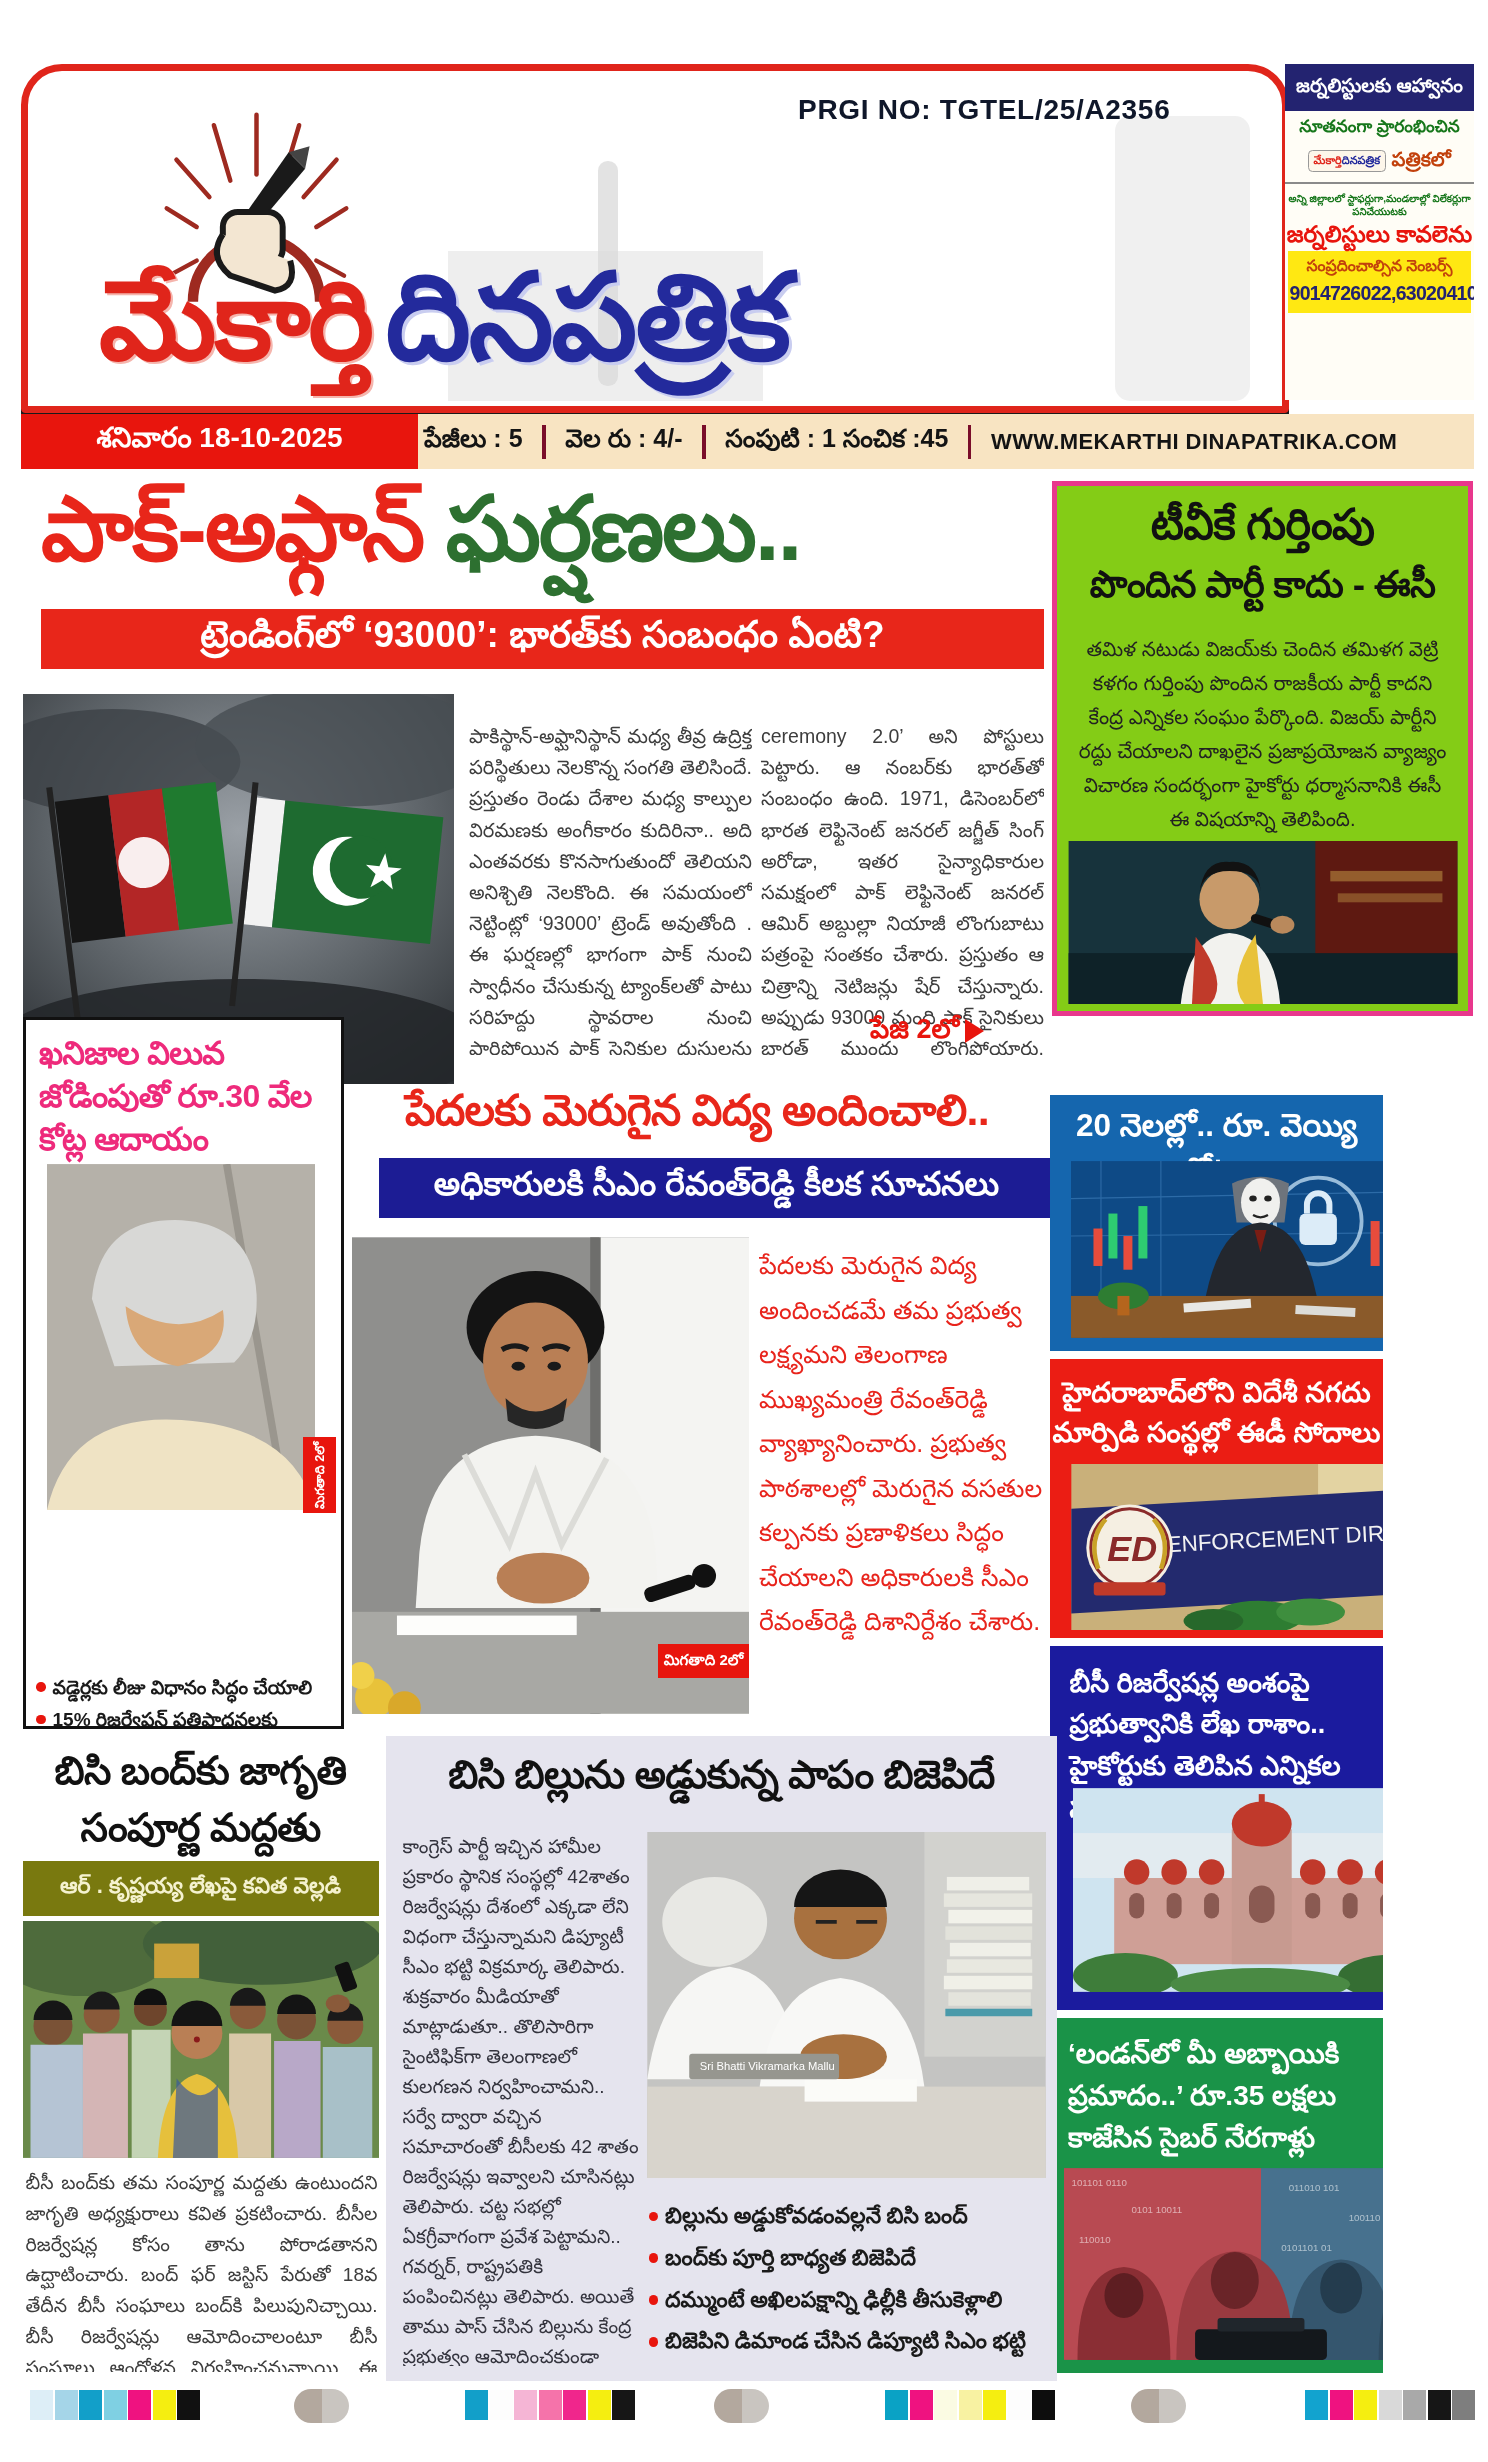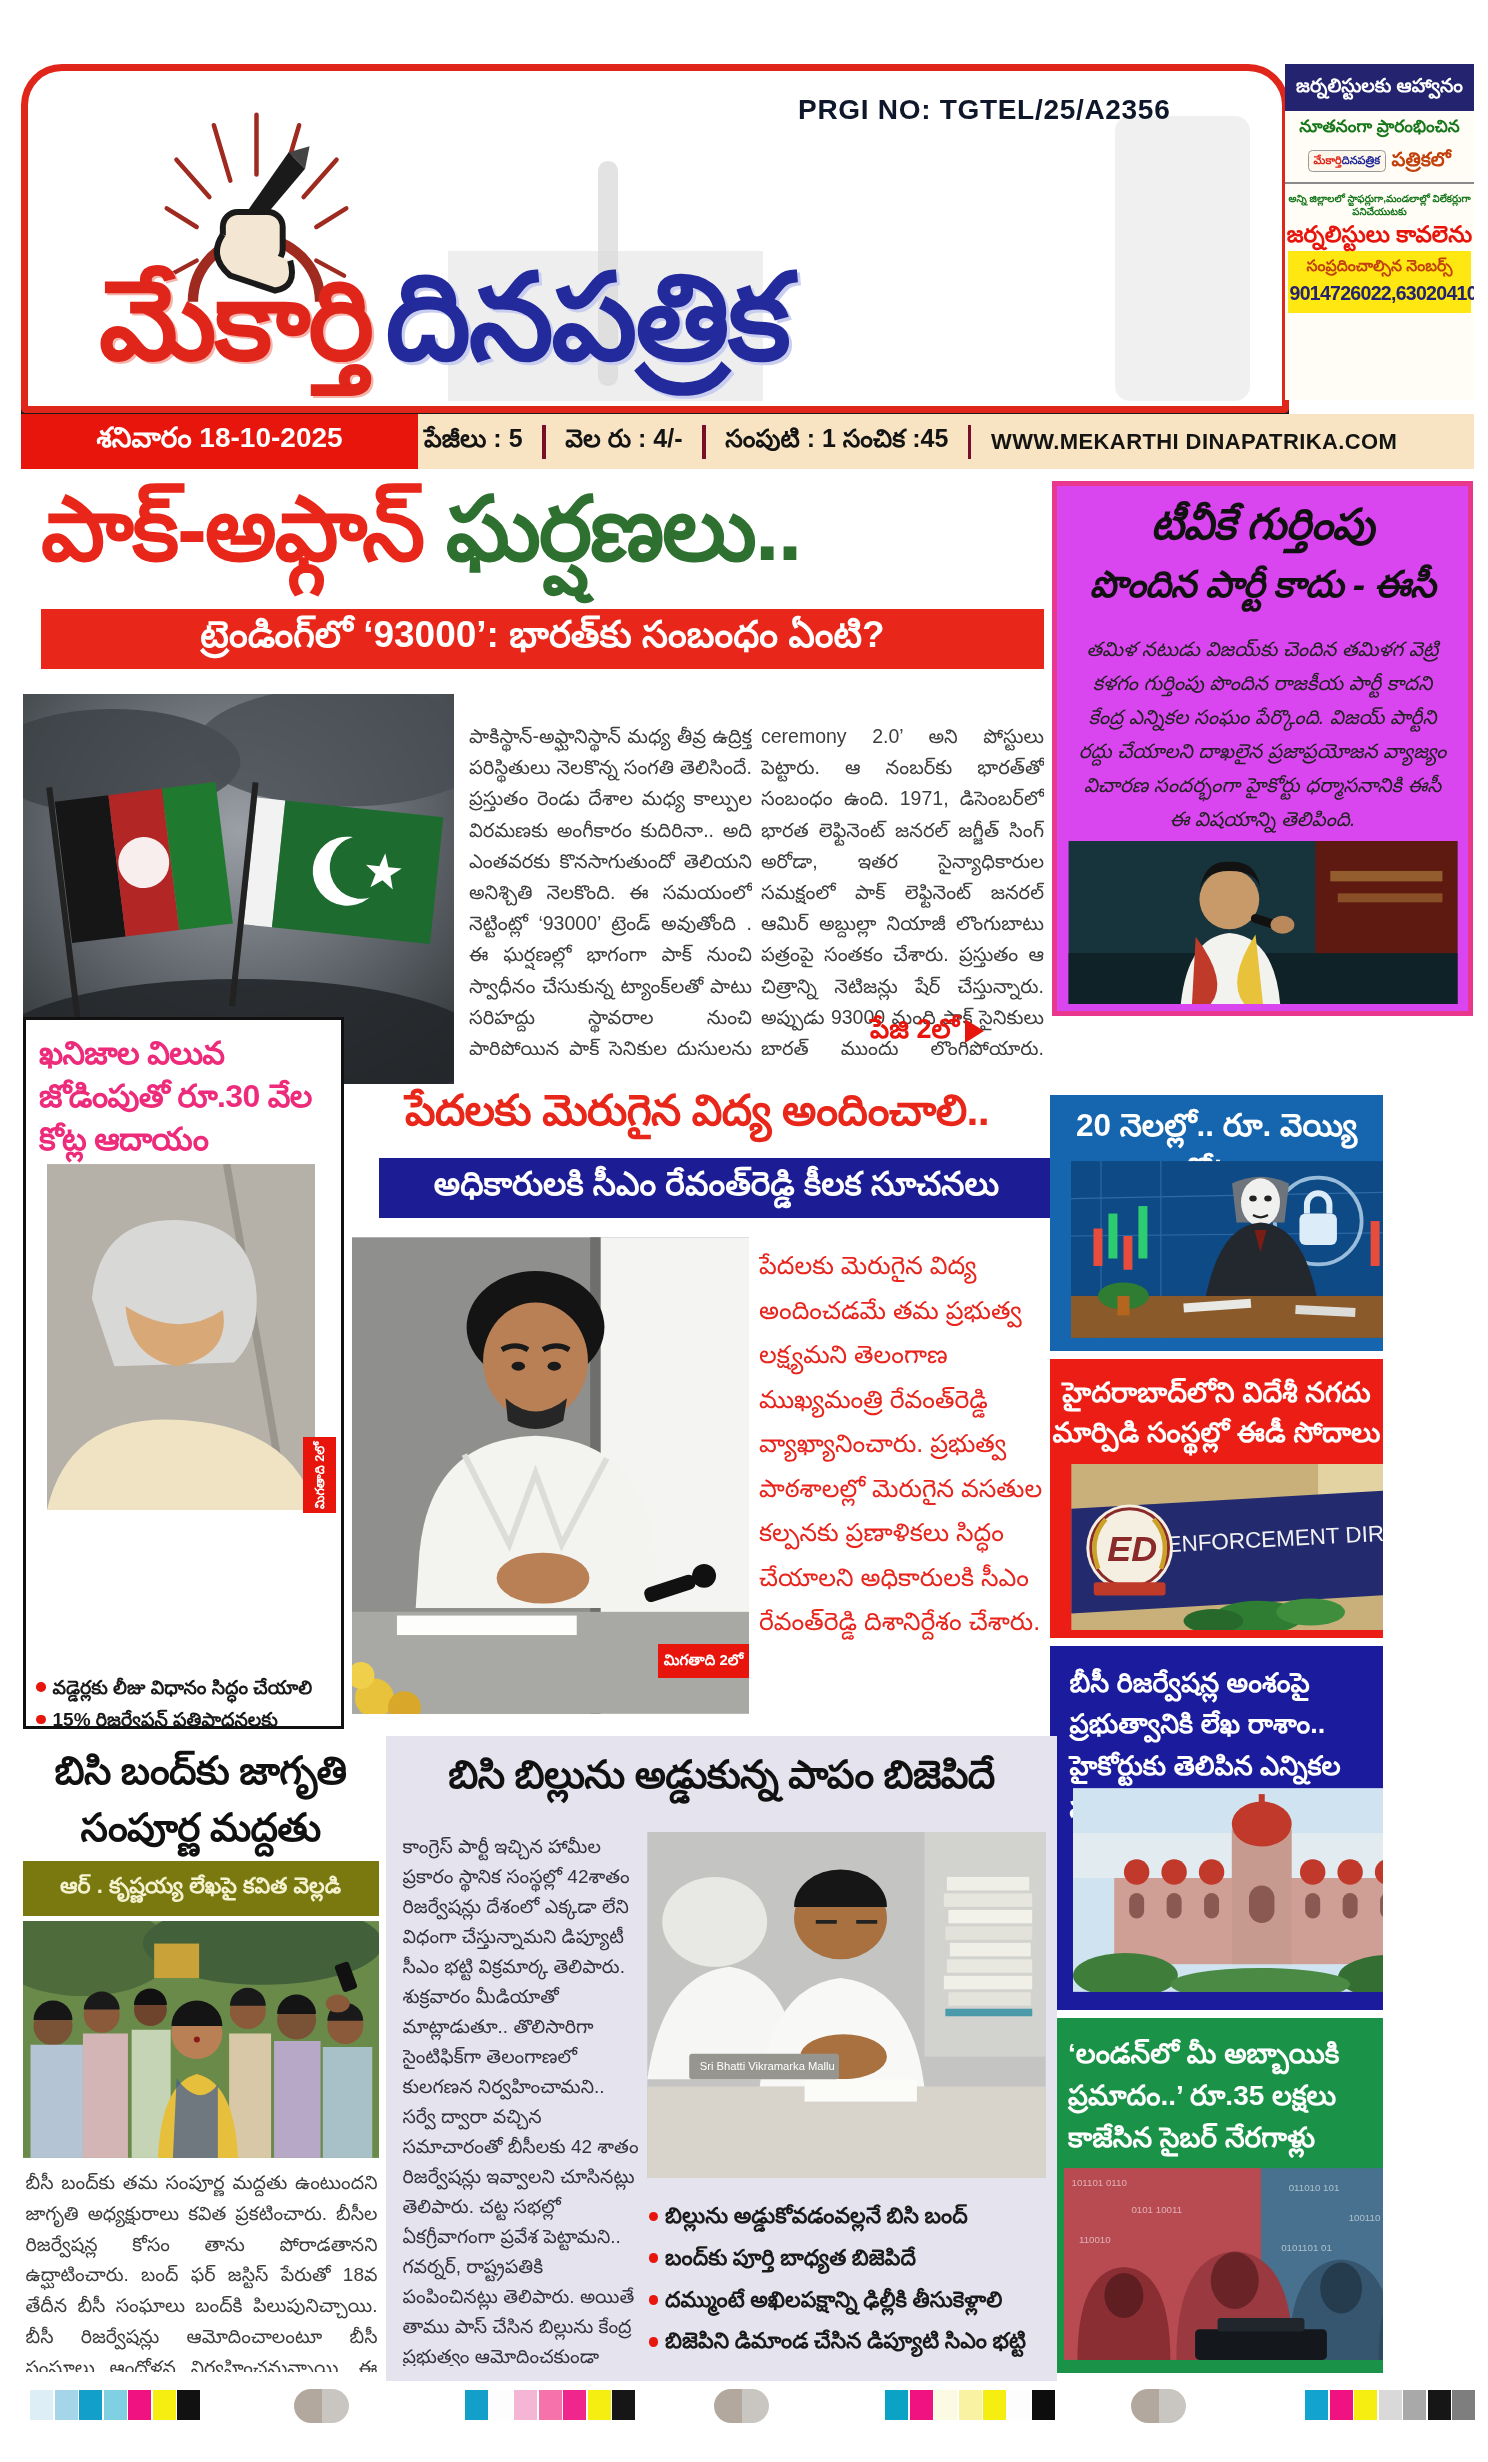--- a/index.html
+++ b/index.html
@@ -39,21 +39,21 @@
   .headline .h-green{font-size:90px;color:#2d7030;}
   .subhead{left:41px;top:609px;width:1003px;height:60px;background:#e8261a;color:#ffffff;font-weight:bold;
     font-size:37px;display:flex;align-items:center;justify-content:center;overflow:hidden;white-space:nowrap;}
   .flags{left:22.5px;top:694px;width:431px;height:390px;overflow:hidden;background:#555;}
   .leadcol{top:721px;height:334px;font-size:19.5px;line-height:1.6;color:#3d3d3d;text-align:justify;overflow:hidden;}
   .col1{left:469px;width:283px;}
   .col2{left:761px;width:283px;}
   .continued{left:870px;top:1014px;color:#e8150d;font-weight:bold;font-size:27px;white-space:nowrap;}
   .tri{display:inline-block;width:0;height:0;border-left:19.5px solid #e8150d;border-top:12px solid transparent;border-bottom:12px solid transparent;vertical-align:middle;margin-left:6px;}
   
-  .tvk{left:1052px;top:481px;width:411px;height:525px;border:5.2px solid #e8378c;background:#d946ef;overflow:hidden;font-style:italic;}
+  .tvk{left:1052px;top:481px;width:411px;height:525px;border:5.2px solid #e8378c;background:#84cc16;overflow:hidden;}
   .tvk .t1{font-size:43px;font-weight:bold;color:#111;text-align:center;margin-top:13.5px;letter-spacing:-0.7px;}
   .tvk .t2{font-size:37px;font-weight:bold;color:#111;text-align:center;margin-top:4.5px;letter-spacing:-0.7px;}
   .tvk .body{font-size:20px;color:#222;line-height:1.7;text-align:center;margin:16.5px 19.5px 0 19.5px;}
   .tvk .photo{position:absolute;left:10.5px;bottom:7.5px;width:390px;height:163px;overflow:hidden;}
   
   .railbox{left:1050px;width:333px;overflow:hidden;}
   .crore{top:1095px;height:256px;background:#1566ae;}
   .crore .title{color:#ffffff;font-weight:bold;font-size:31.5px;text-align:center;margin-top:12px;}
   .crore .img{position:absolute;left:21px;top:66px;width:379px;height:177px;}
   .edbox{top:1359px;height:279px;background:#eb1d14;}

